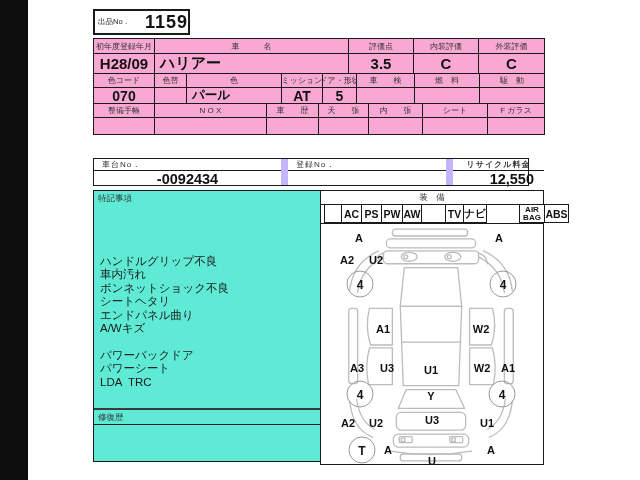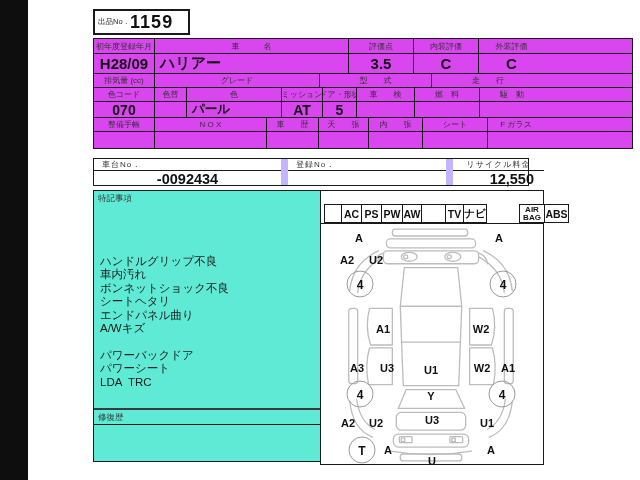--- a/index.html
+++ b/index.html
@@ -4,44 +4,44 @@
 <style>
   html,body{margin:0;padding:0;background:#fff;}
   .sheet{position:relative;width:640px;height:480px;background:#ffffff;overflow:hidden;
          font-family:"Liberation Sans","DejaVu Sans",sans-serif;color:#111;}
   .band{position:absolute;left:0;top:0;width:28px;height:480px;background:#0e0e0e;}
 
   
   .lot-box{position:absolute;left:93px;top:9px;width:97px;height:26px;border:2px solid #1a1a1a;
            box-sizing:border-box;display:flex;align-items:center;background:#fff;}
   .lot-label{font-size:7.5px;padding-left:3px;color:#222;white-space:nowrap;}
-  .lot-value{flex:1;text-align:left;font-size:18px;font-weight:bold;letter-spacing:1px;}
-
-  
-  .tbl{position:absolute;left:93px;top:38px;width:540px;border:1px solid #1a1a1a;box-sizing:border-box;background:#d946ef;}
+  .lot-value{flex:1;text-align:right;font-size:18px;font-weight:bold;letter-spacing:1px;}
+
+  
+  .tbl{position:absolute;left:93px;top:38px;width:452px;border:1px solid #1a1a1a;box-sizing:border-box;background:#f9a8d4;}
   .trow{display:flex;width:100%;}
   .trow.bt{border-top:1px solid #1a1a1a;}
   .c{box-sizing:border-box;display:flex;align-items:center;justify-content:center;
      overflow:hidden;white-space:nowrap;flex:0 0 auto;}
   .c + .c{border-left:1px solid #1a1a1a;}
   .hd{font-size:8px;color:#333;}
   .val{font-weight:bold;}
   .h14{height:14px}.h13{height:13px}
   .v19{height:19px}.v15{height:15px}.v16{height:16px}
   .fs15{font-size:15px}.fs14{font-size:14px}.fs13{font-size:13px}.fs12{font-size:12.5px}
   .left{justify-content:flex-start;padding-left:5px;}
 
   
   .row5{position:absolute;left:93px;top:158px;width:436px;height:28px;border:1px solid #1a1a1a;
         box-sizing:border-box;display:flex;background:#fff;}
   .r5c{box-sizing:border-box;display:flex;flex-direction:column;flex:0 0 auto;}
   .r5c + .r5c{border-left:7px solid #c4b5fd;}
   .r5hd{font-size:8px;height:11px;border-bottom:1px solid #1a1a1a;display:flex;align-items:center;
         padding-left:8px;letter-spacing:1px;color:#333;}
-  .r5hd.ctr{justify-content:center;padding-left:0;}
+  .r5hd.ctr{justify-content:center;padding-left:0;font-weight:bold;}
   .r5val{flex:1;display:flex;align-items:center;justify-content:center;font-weight:bold;font-size:14.5px;}
   .r5val.right{justify-content:flex-end;padding-right:10px;}
 
   
   .notes-panel{position:absolute;left:93px;top:190px;width:228px;height:272px;border:1px solid #1a1a1a;
                box-sizing:border-box;background:#5eead4;}
   .panel-label{position:absolute;left:4px;top:2px;font-size:8.5px;color:#333;}
   .notes{position:absolute;left:6px;top:64px;font-size:11.5px;line-height:13.4px;color:#1a1a1a;}
   .note-line{white-space:pre;min-height:13.4px;}
   .repair{position:absolute;left:0;right:0;top:217px;bottom:0;border-top:2px solid #3a3a3a;}
@@ -86,26 +86,20 @@
       <div class="c hd" style="width:66px">外装評価</div>
     </div>
     <div class="trow bt v19">
       <div class="c val fs15" style="width:60px">H28/09</div>
       <div class="c val fs15 left" style="width:194px">ハリアー</div>
       <div class="c val fs15" style="width:65px">3.5</div>
       <div class="c val fs15" style="width:65px">C</div>
       <div class="c val fs15" style="width:66px">C</div>
     </div>
 
-    <div class="trow bt h13">
-      <div class="c hd" style="width:60px">排気量 (cc)</div>
-      <div class="c hd" style="width:165px">グレード</div>
-      <div class="c hd" style="width:112px">型　　式</div>
-      <div class="c hd" style="width:113px">走　　行</div>
-    </div>
 
     <div class="trow bt h13">
       <div class="c hd" style="width:60px">色コード</div>
       <div class="c hd" style="width:32px">色替</div>
       <div class="c hd" style="width:95px">色</div>
       <div class="c hd" style="width:41px">ミッション</div>
       <div class="c hd" style="width:34px">ドア・形状</div>
       <div class="c hd" style="width:58px">車　　検</div>
       <div class="c hd" style="width:65px">燃　料</div>
       <div class="c hd" style="width:65px">駆　動</div>
@@ -170,20 +164,21 @@
         <div class="note-line">パワーバックドア</div>
         <div class="note-line">パワーシート</div>
         <div class="note-line">LDA  TRC</div>
       </div>
     <div class="repair">
       <div class="repair-label">修復歴</div>
     </div>
   </div>
 
   <div class="equip-panel">
+    <div class="equip-strip">装　備</div>
     <div class="equip-row">
 
     <div class="equip-box" style="width: 18px;"></div>
         <div class="equip-box" style="width: 21px;">AC</div>
         <div class="equip-box" style="width: 21px;">PS</div>
         <div class="equip-box" style="width: 22px;">PW</div>
         <div class="equip-box" style="width: 20px;">AW</div>
         <div class="equip-box" style="width: 25px;"></div>
         <div class="equip-box" style="width: 19px;">TV</div>
         <div class="equip-box" style="width: 24px;">ナビ</div>

